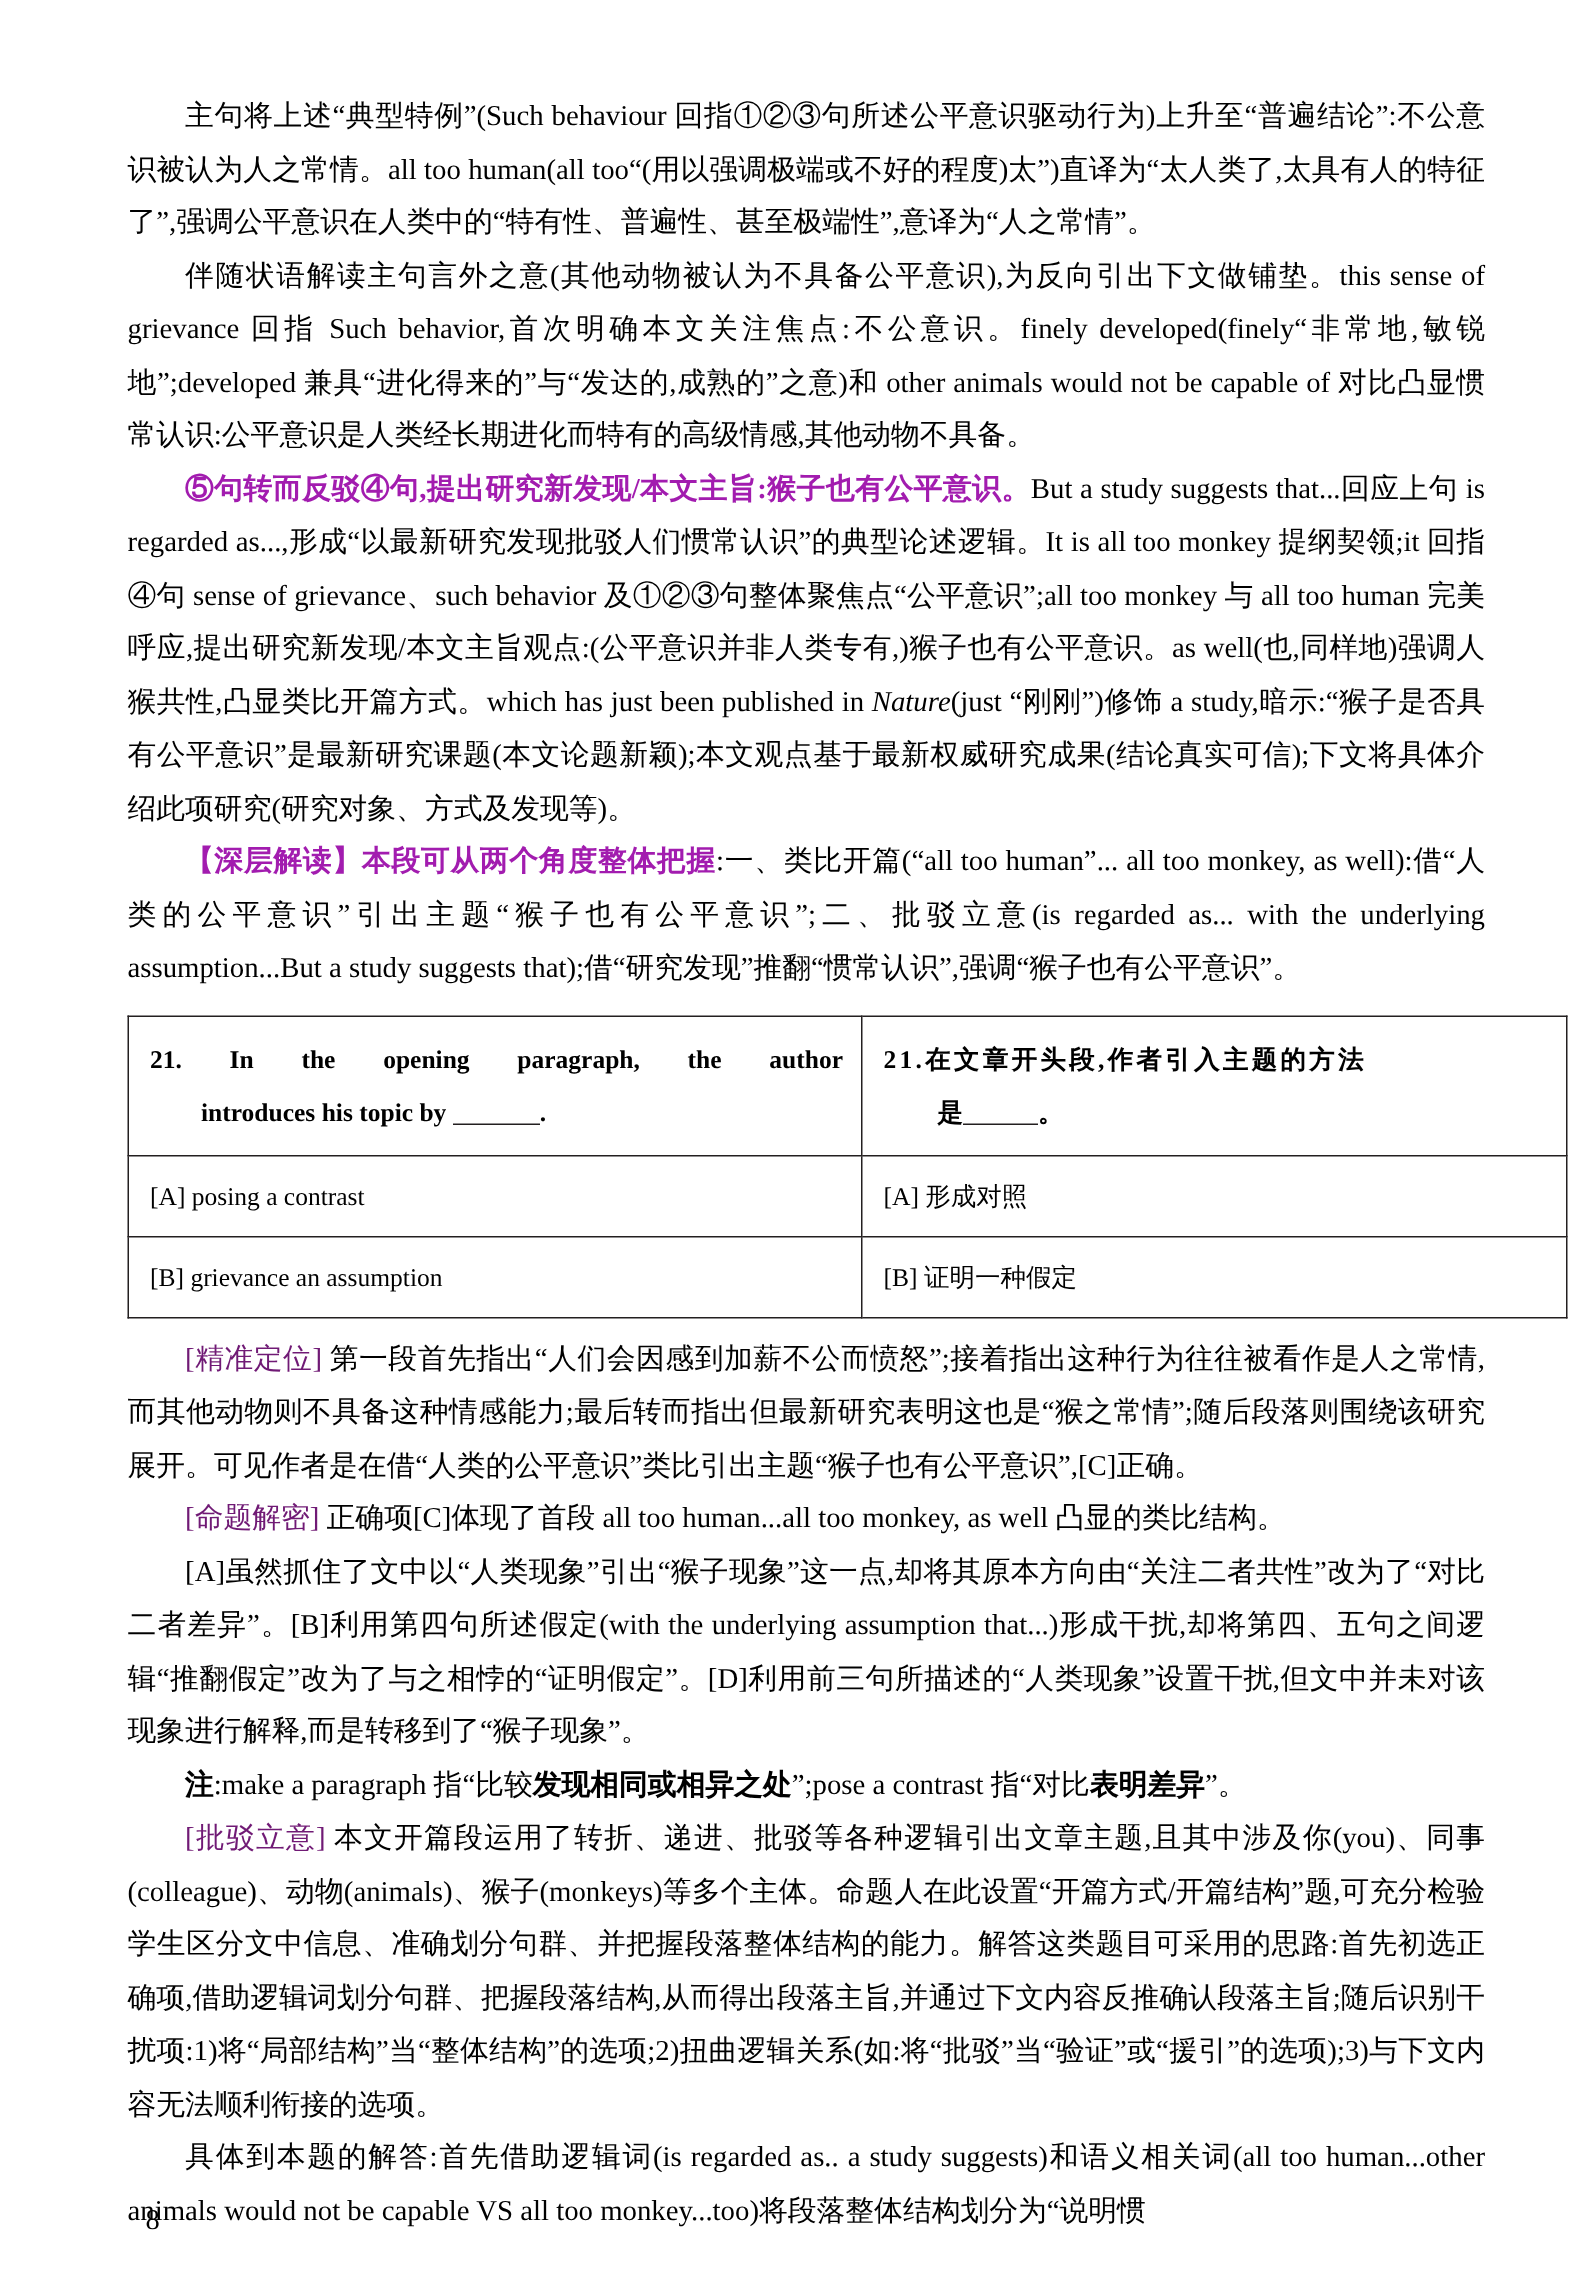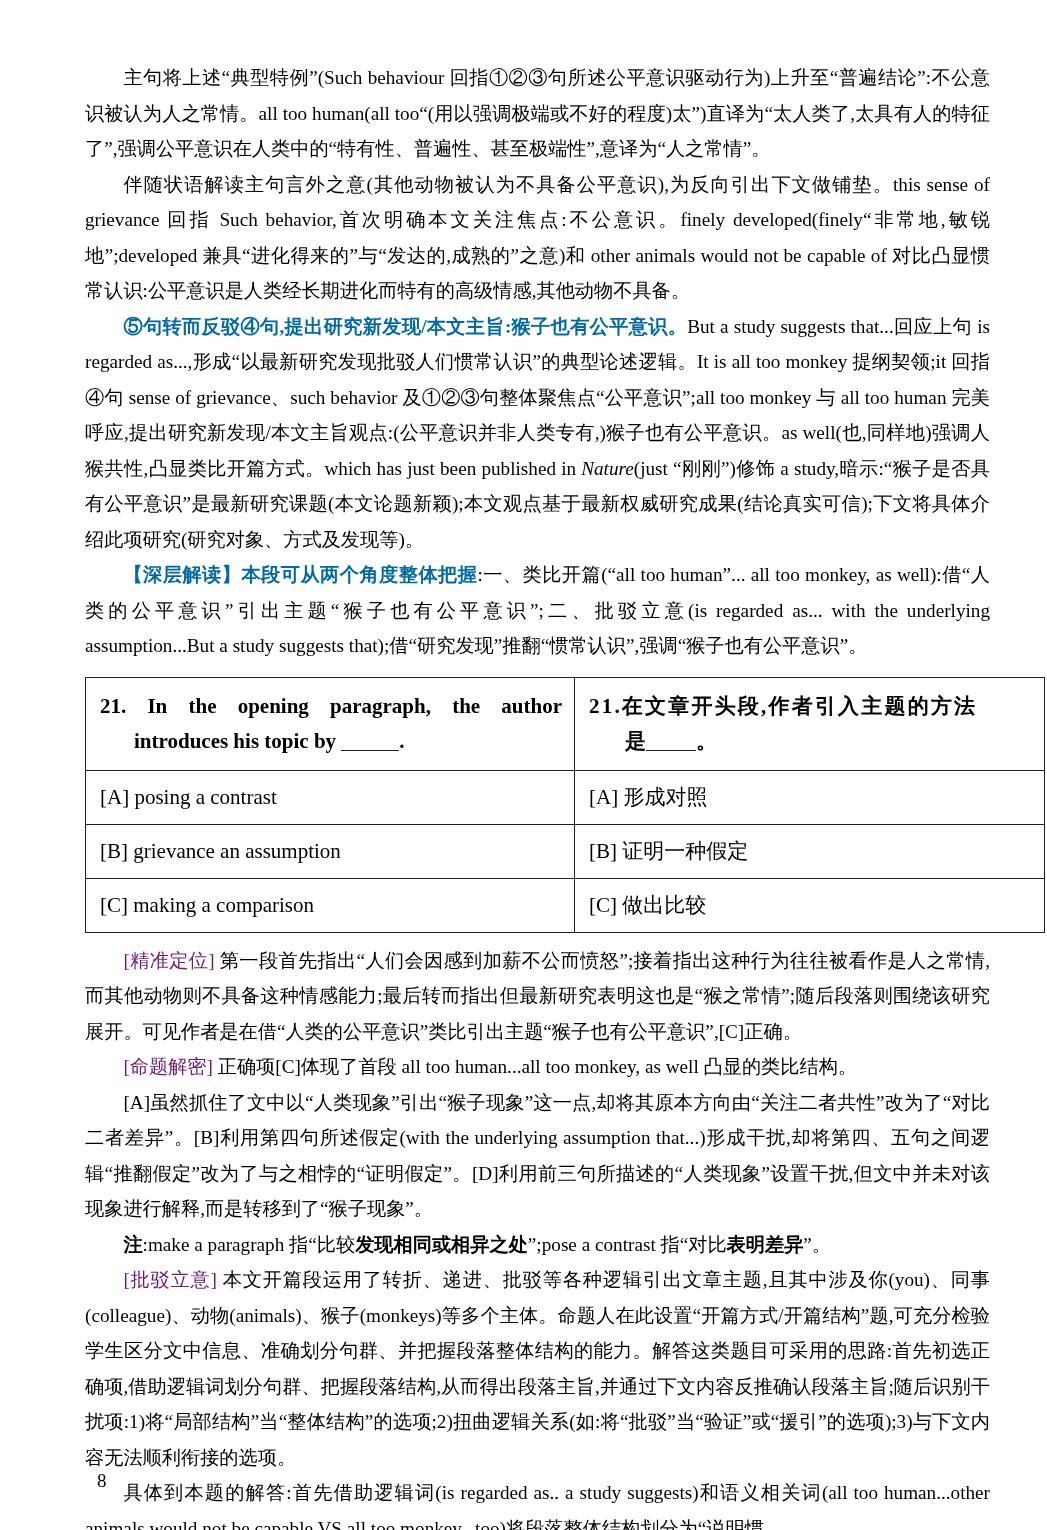--- a/index.html
+++ b/index.html
@@ -18,36 +18,36 @@
   p{
     margin:0;
     font-size:19.2px;
     line-height:35.5px;
     text-align:justify;
     text-justify:inter-ideograph;
     letter-spacing:0px;
   }
   p.indent{text-indent:2em;}
   .blue{color:#701a75;}
-  .blue-b{color:#0369a1;font-weight:bold;}
+  .blue-b{color:#a21caf;font-weight:bold;}
   .bold{font-weight:bold;}
   .ital{font-style:italic;}
 
   
   table.qtable{
     border-collapse:collapse;
     width:905px;
     margin:13px 0 10px 0;
     table-layout:fixed;
   }
   table.qtable td{
     border:1px solid #231f20;
     padding:9px 12px 9px 14px;
     vertical-align:top;
-    font-size:21px;
+    font-size:17px;
     line-height:35px;
   }
   table.qtable td.l{width:462px;}
   table.qtable td.r{width:443px;}
   table.qtable tr.stem td{
     font-weight:bold;
     padding-top:11px;
     padding-bottom:11px;
   }
   .stem-en{
@@ -104,24 +104,20 @@
       </td>
     </tr>
     <tr>
       <td class="l opt"><span class="optlabel">[A]</span> <span>posing a contrast</span></td>
       <td class="r opt"><span class="optlabel">[A]</span> <span>形成对照</span></td>
     </tr>
     <tr>
       <td class="l opt"><span class="optlabel">[B]</span> <span>grievance an assumption</span></td>
       <td class="r opt"><span class="optlabel">[B]</span> <span>证明一种假定</span></td>
     </tr>
-    <tr>
-      <td class="l opt"><span class="optlabel">[C]</span> <span>making a comparison</span></td>
-      <td class="r opt"><span class="optlabel">[C]</span> <span>做出比较</span></td>
-    </tr>
   </tbody>
     </table>
 
   <p class="indent"><span class="blue">[精准定位]</span><span> 第一段首先指出“人们会因感到加薪不公而愤怒”;接着指出这种行为往往被看作是人之常情,而其他动物则不具备这种情感能力;最后转而指出但最新研究表明这也是“猴之常情”;随后段落则围绕该研究展开。可见作者是在借“人类的公平意识”类比引出主题“猴子也有公平意识”,[C]正确。</span></p>
 
   <p class="indent"><span class="blue">[命题解密]</span><span> 正确项[C]体现了首段 all too human...all too monkey, as well 凸显的类比结构。</span></p>
 
   <p class="indent">[A]虽然抓住了文中以“人类现象”引出“猴子现象”这一点,却将其原本方向由“关注二者共性”改为了“对比二者差异”。[B]利用第四句所述假定(with the underlying assumption that...)形成干扰,却将第四、五句之间逻辑“推翻假定”改为了与之相悖的“证明假定”。[D]利用前三句所描述的“人类现象”设置干扰,但文中并未对该现象进行解释,而是转移到了“猴子现象”。</p>
 
   <p class="indent"><span class="bold">注</span><span>:make a paragraph 指“比较</span><span class="bold">发现相同或相异之处</span><span>”;pose a contrast 指“对比</span><span class="bold">表明差异</span><span>”。</span></p>

